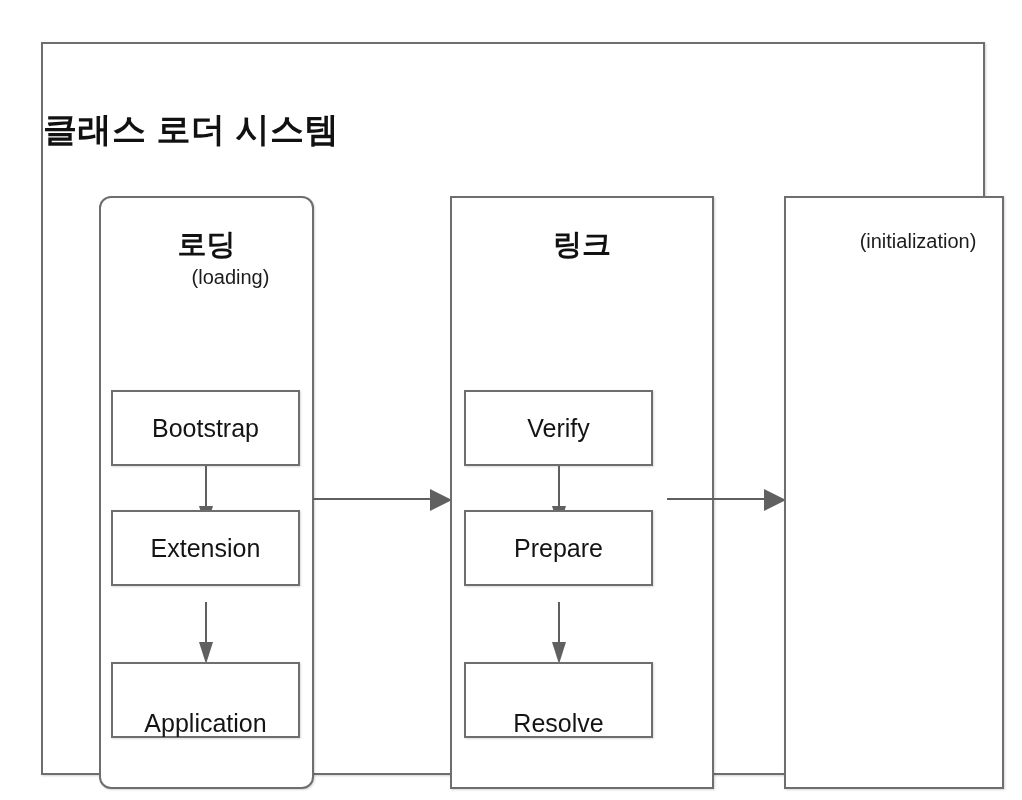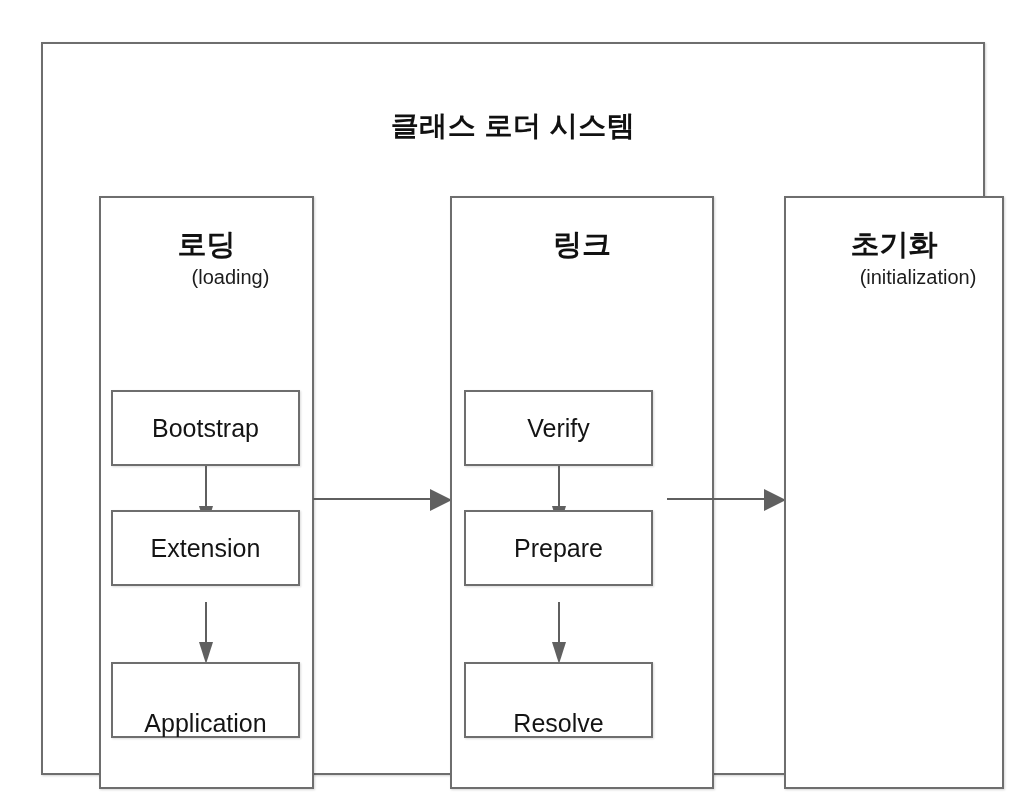--- a/index.html
+++ b/index.html
@@ -34,40 +34,40 @@
     box-sizing: border-box;
     box-shadow: 1px 1px 2px rgba(0,0,0,0.18);
   }
 
   
   .diagram-title {
     position: absolute;
     left: 0;
     top: 66px;
     width: 100%;
-    text-align: center;
-    font-size: 28px;
+    text-align: left;
+    font-size: 34px;
     font-weight: 700;
     letter-spacing: 0.5px;
     color: #111111;
     line-height: 1.15;
     white-space: nowrap;
   }
 
   
   .phase-panel {
     position: absolute;
     top: 152px;
     height: 593px;
     border: 2px solid #6e6e6e;
     background: #ffffff;
     box-sizing: border-box;
     box-shadow: 1px 1px 2px rgba(0,0,0,0.16);
   }
-  .phase-panel.loading { left: 56px;  width: 215px; }
+  .phase-panel.loading { left: 56px;  width: 215px; border-radius: 12px; }
   .phase-panel.linking { left: 407px; width: 264px; }
   .phase-panel.init    { left: 741px; width: 220px; }
 
   .phase-header {
     position: absolute;
     left: 0;
     top: 28px;
     width: 100%;
     text-align: center;
   }
@@ -240,19 +240,18 @@
       </div>
     </div>
 
     <div class="h-arrow h1">
       <div class="shaft"></div>
       <div class="head"></div>
     </div>
 
     <div class="phase-panel init">
       <div class="phase-header">
-        <div class="phase-ko">초기화</div>
         <div class="phase-en">(initialization)</div>
       </div>
     </div>
 
   </div>
 </div>
 
 </body></html>

